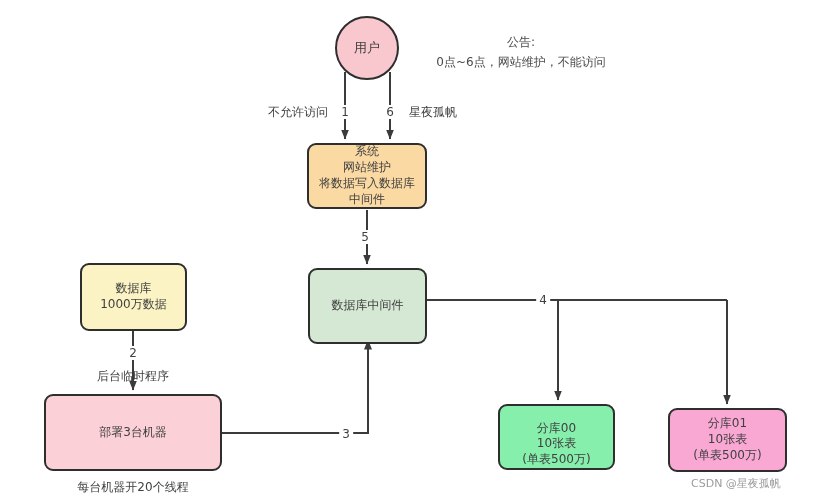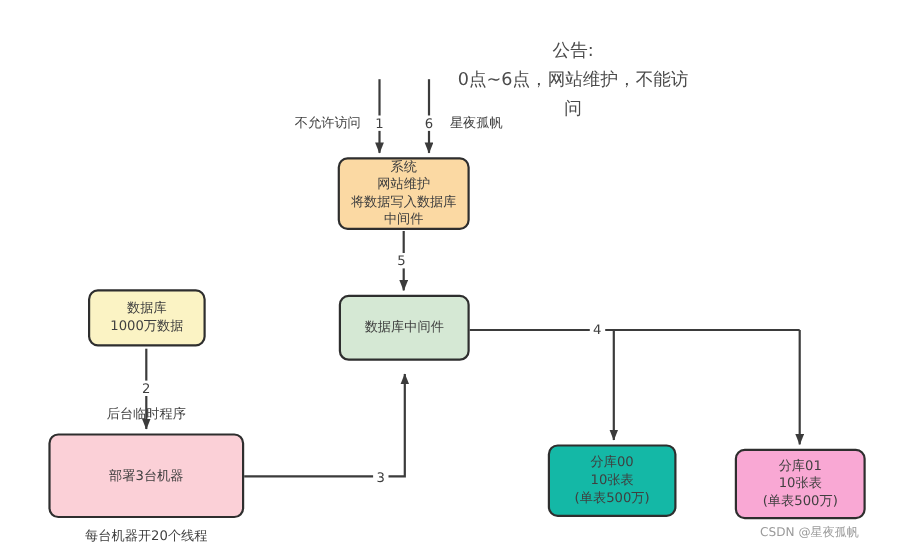--- a/index.html
+++ b/index.html
@@ -15,29 +15,29 @@
     display:flex; flex-direction:column; align-items:center; justify-content:center;
     font-size:12px; line-height:1.32; text-align:center; color:#3f3f3f;
   }
   .node span { display:block; white-space:nowrap; }
   .circle { border-radius:50%; font-size:13px; }
   .fill-user      { background:#f9c7ce; }
   .fill-system    { background:#fbd9a3; }
   .fill-middleware{ background:#d5e8d4; }
   .fill-database  { background:#fbf3c4; }
   .fill-backend   { background:#fbd0d7;gap:40px; }
-  .fill-shard00   { background:#14b8a6; }
+  .fill-shard00   { background:#86efac;justify-content:flex-end; }
   .fill-shard01   { background:#f9a8d4;text-align:right; }
   .edge-label {
     position:absolute; background:#ffffff; font-size:12px; padding:0 3px;
     transform:translate(-50%,-50%); white-space:nowrap; color:#3f3f3f;
   }
   .annotation {
     position:absolute; left:416px; top:33px; width:210px;
-    text-align:center; font-size:16px; line-height:1.65; color:#4a4a4a;
+    text-align:center; font-size:12px; line-height:1.65; color:#4a4a4a;
   }
   .watermark {
     position:absolute; left:691px; top:476px; font-size:11px;
     color:#9b9b9b; white-space:nowrap;
   }
 </style>
 </head>
 <body>
 
 <div class="stage">
@@ -51,38 +51,41 @@
     <path d="M345,72 V139" stroke="#3b3b3b" stroke-width="2" fill="none" marker-end="url(#arrow)"></path>
     <path d="M390,72 V139" stroke="#3b3b3b" stroke-width="2" fill="none" marker-end="url(#arrow)"></path>
     <path d="M367,210 V264" stroke="#3b3b3b" stroke-width="2" fill="none" marker-end="url(#arrow)"></path>
     <path d="M133,317 V390" stroke="#3b3b3b" stroke-width="2" fill="none" marker-end="url(#arrow)"></path>
     <path d="M222,433 H368 V340" stroke="#3b3b3b" stroke-width="2" fill="none" marker-end="url(#arrow)"></path>
     <path d="M427,300 H727" stroke="#3b3b3b" stroke-width="2" fill="none"></path>
     <path d="M558,300 V400" stroke="#3b3b3b" stroke-width="2" fill="none" marker-end="url(#arrow)"></path>
     <path d="M727,300 V404" stroke="#3b3b3b" stroke-width="2" fill="none" marker-end="url(#arrow)"></path>
   </svg>
 
+  <div class="node circle fill-user" style="left:335px; top:16px; width:64px; height:64px;">
+    <span>用户</span>
+  </div>
 
   <div class="annotation">
     <span style="display:block;">公告:</span>
     <span style="display:block;">0点~6点，网站维护，不能访问</span>
   </div>
 
   <div class="node fill-system" style="left:307px; top:143px; width:120px; height:66px;">
     <span>系统</span>
     <span>网站维护</span>
     <span>将数据写入数据库</span>
     <span>中间件</span>
   </div>
 
-  <div class="node fill-middleware" style="left:308px; top:268px; width:119px; height:60px;">
+  <div class="node fill-middleware" style="left:308px; top:268px; width:119px; height:76px;">
     <span>数据库中间件</span>
   </div>
 
-  <div class="node fill-database" style="left:80px; top:263px; width:107px; height:52px;">
+  <div class="node fill-database" style="left:80px; top:263px; width:107px; height:68px;">
     <span>数据库</span>
     <span>1000万数据</span>
   </div>
 
   <div class="node fill-backend" style="left:44px; top:394px; width:178px; height:77px;">
     <span>后台临时程序</span>
     <span>部署3台机器</span>
     <span>每台机器开20个线程</span>
   </div>
 

